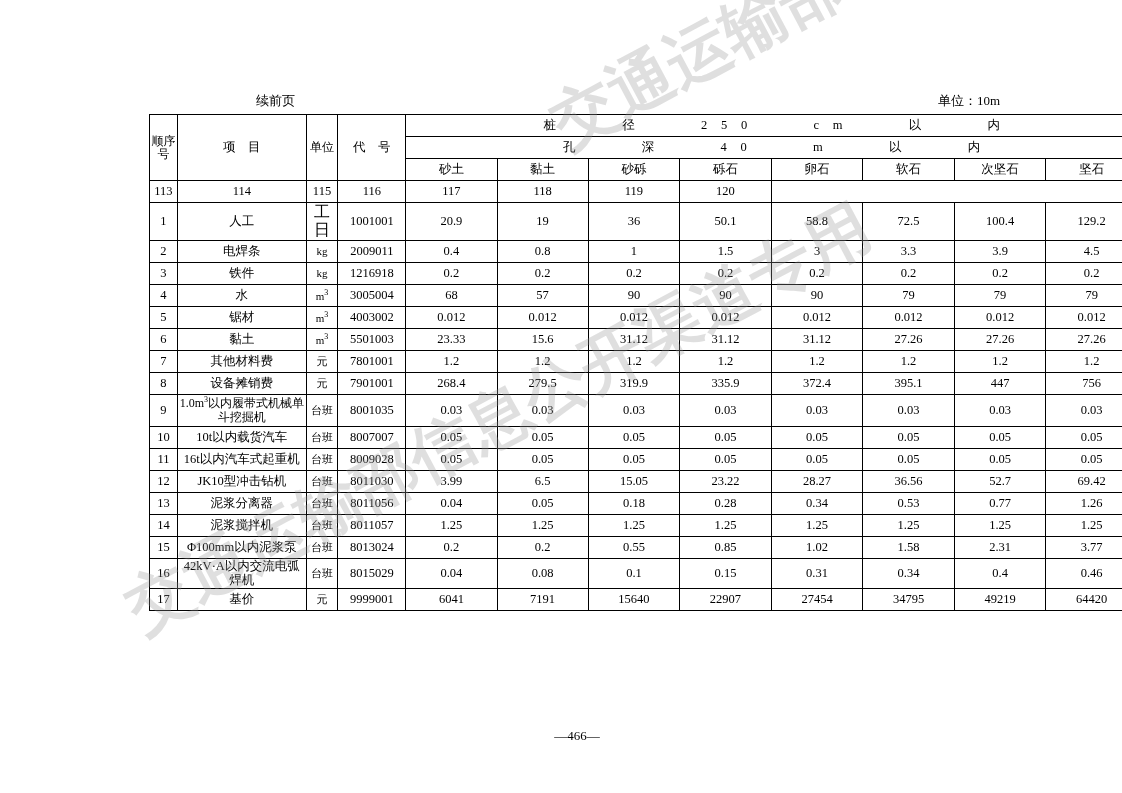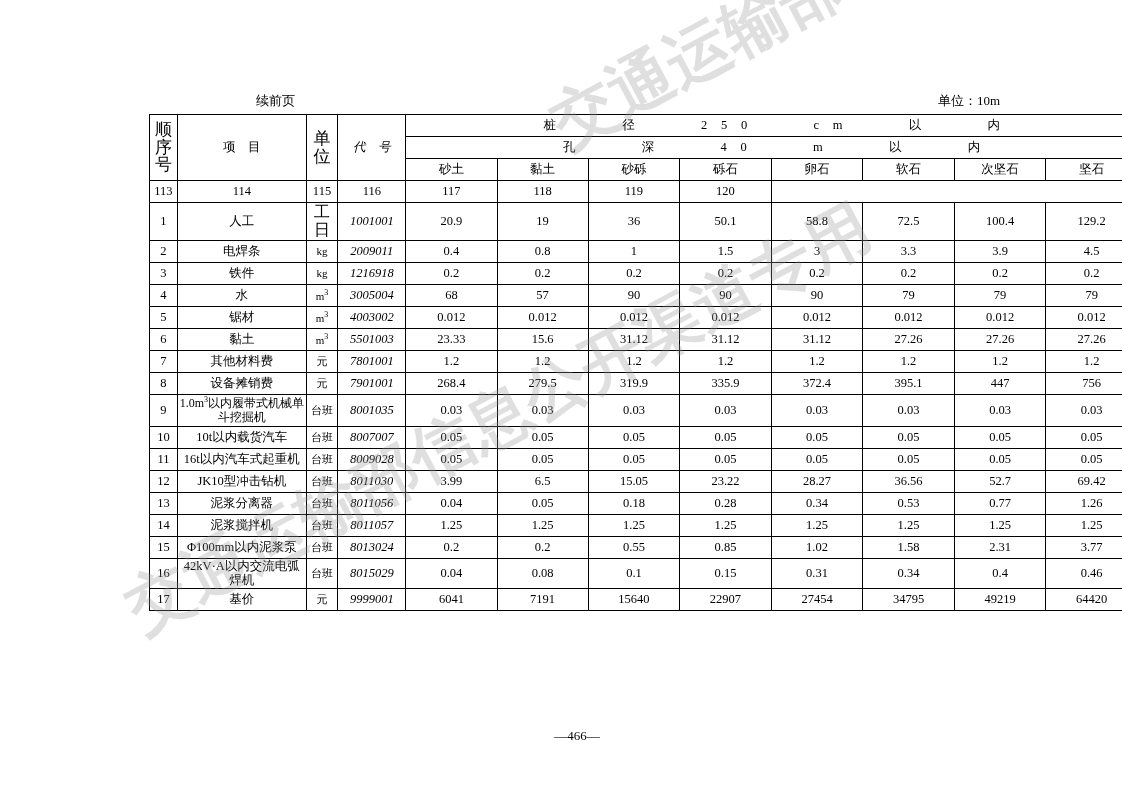--- a/index.html
+++ b/index.html
@@ -70,38 +70,38 @@
     text-align: center;
     vertical-align: middle;
     font-weight: normal;
     height: 21px;
     line-height: 1.15;
     background: transparent;
   }
   .c-seq { width: 28px; }
   .c-item { width: 138px; text-align: left; padding-left: 4px; margin-left: 46px; }
   .c-unit { width: 32px; }
-  .c-code { width: 70px; font-style: italic; }
+  .c-code { width: 70px; }
   .c-val { width: 98px; }
   .title-row td { height: 24px; }
   .spread-wide {
     display: inline-block;
     letter-spacing: 1.1em;
     padding-left: 1.1em;
     text-align: center;
   }
   .tall { height: 32px; }
   .item-2l {
     text-align: left;
     padding-left: 4px;
     font-size: 12px;
     line-height: 1.12;
   }
   .vert {
-    font-size: 17px;
+    font-size: 12px;
     line-height: 1.05;
   }
   .pagenum {
     position: absolute;
     left: 0;
     top: 728px;
     width: 1122px;
     text-align: center;
     font-size: 13px;
   }

